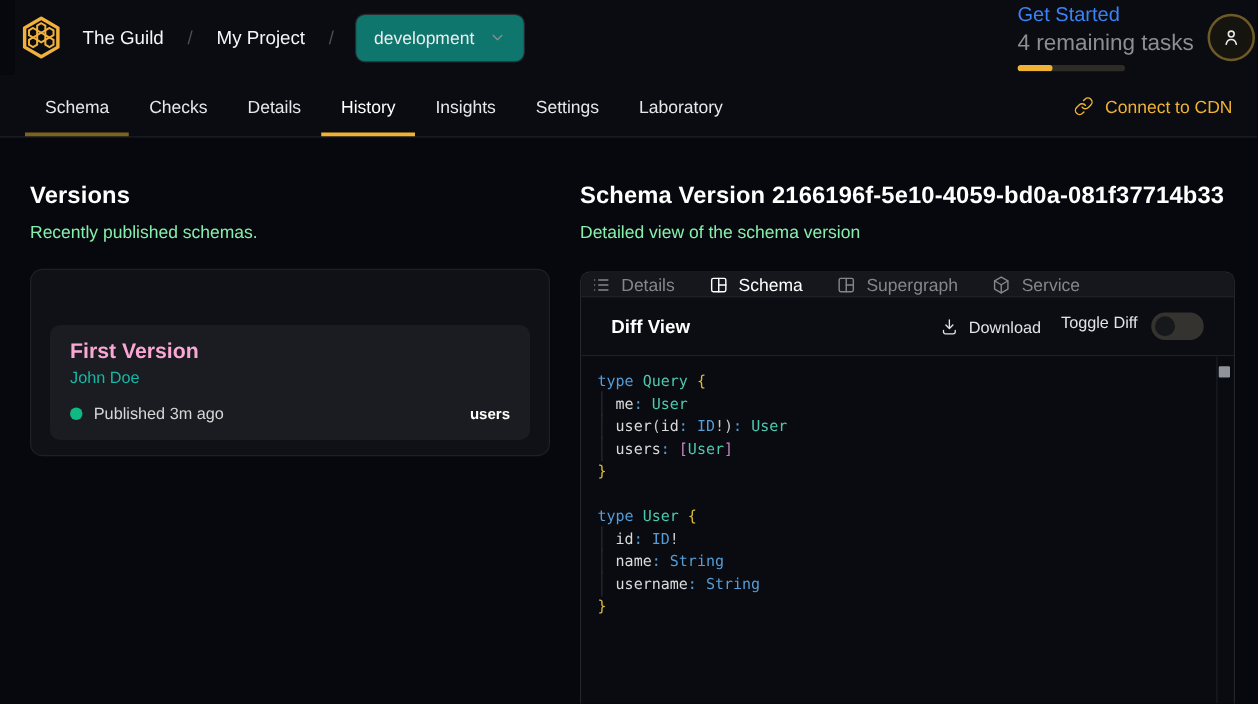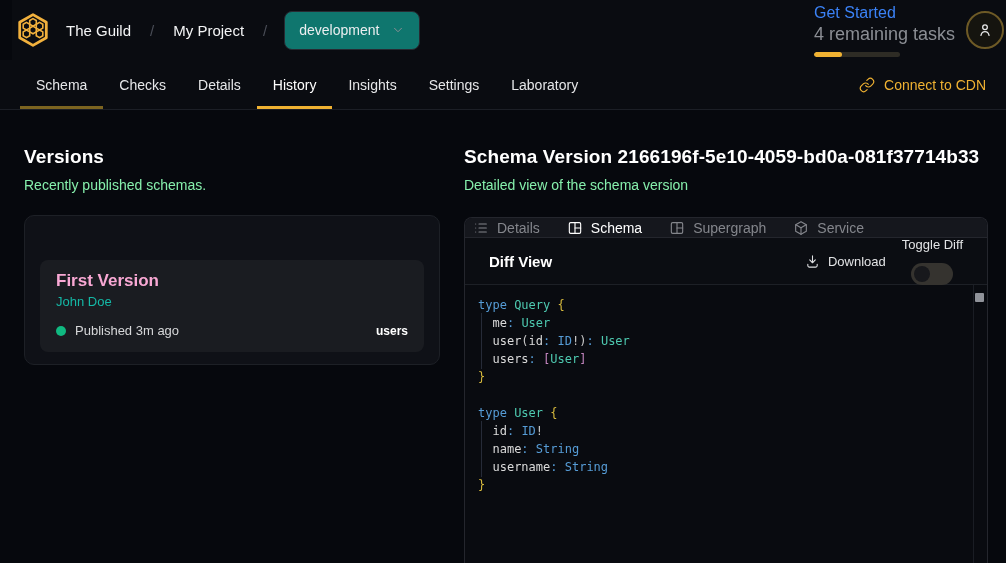--- a/index.html
+++ b/index.html
@@ -75,21 +75,21 @@
     margin-top:24px;flex:1;min-height:0;border:1px solid #24262d;border-bottom:none;
     border-radius:8px 8px 0 0;overflow:hidden;display:flex;flex-direction:column;background:#090b10;
   }
   .dtabs{height:20px;flex:none;background:#15171d;border-bottom:1px solid #24262d;display:flex;align-items:center;gap:27px;padding:0 8px;}
   .dtab{display:flex;align-items:center;gap:8px;font-size:14px;color:#84868c;background:none;border:none;font-family:inherit;cursor:pointer;padding:0;}
   .dtab.active{color:#fff;}
   .diff-row{height:47px;flex:none;background:#0b0d12;border-bottom:1px solid #1d2026;display:flex;align-items:center;padding:0 24px;}
   .diff-title{font-size:15px;font-weight:700;color:#fff;}
   .diff-actions{margin-left:auto;display:flex;align-items:center;gap:16px;}
   .download-btn{display:flex;align-items:center;gap:8px;font-size:13px;color:#e2e3e5;background:none;border:none;font-family:inherit;cursor:pointer;}
-  .toggle-wrap{display:flex;align-items:center;gap:11px;flex-direction:column;}
+  .toggle-wrap{display:flex;gap:11px;}
   .toggle-label{font-size:13px;color:#e2e3e5;}
   .switch{width:42px;height:22px;border-radius:11px;background:#35332f;position:relative;cursor:pointer;flex:none;}
   .switch .knob{position:absolute;left:3px;top:3px;width:16px;height:16px;border-radius:50%;background:#17181c;}
 
   .code-area{flex:1;min-height:0;position:relative;background:#090b10;overflow:hidden;}
   .code{padding:11px 20px 11px 13px;font-family:"DejaVu Sans Mono","Liberation Mono",monospace;font-size:12px;line-height:18px;}
   .cl{white-space:pre;position:relative;min-height:18px;}
   .cl.guide::before{content:"";position:absolute;left:3px;top:-1px;bottom:-1px;width:1px;background:#262b38;}
   .tk-kw{color:var(--c-kw);} .tk-ty{color:var(--c-ty);} .tk-br{color:var(--c-br);}
   .tk-fl{color:var(--c-fl);text-align:right;} .tk-pn{color:var(--c-pn);} .tk-sc{color:var(--c-sc);}

